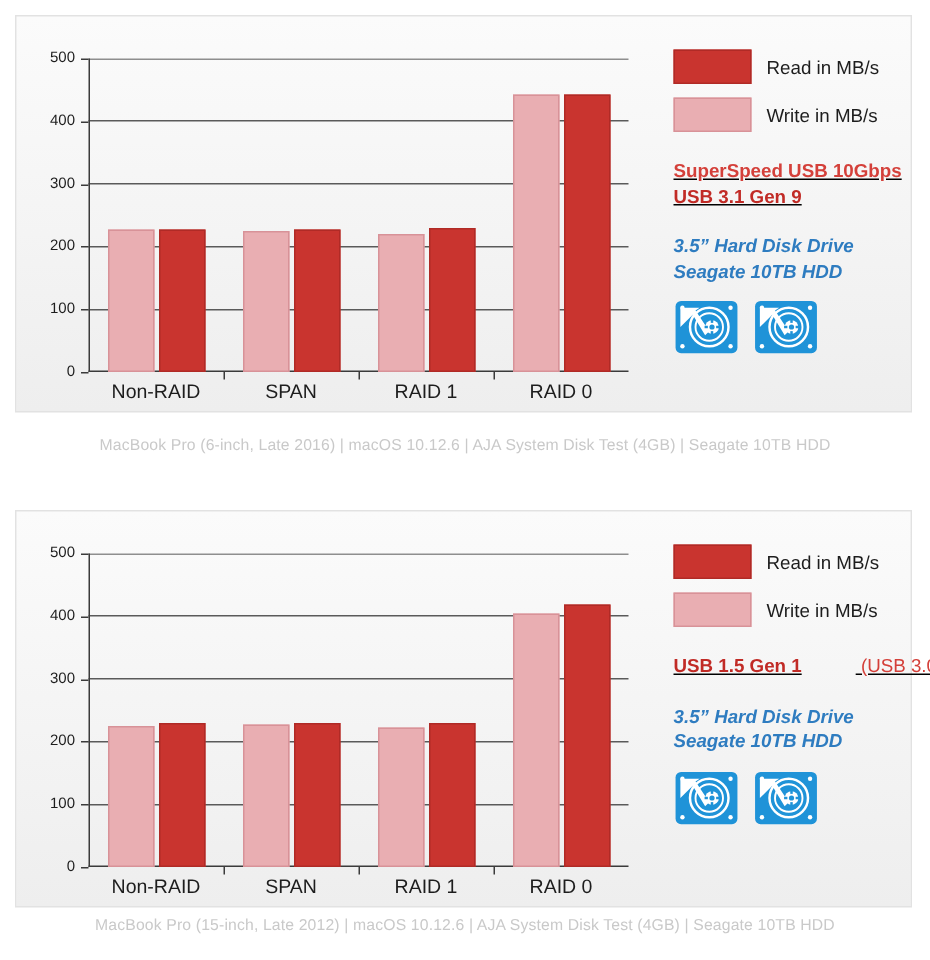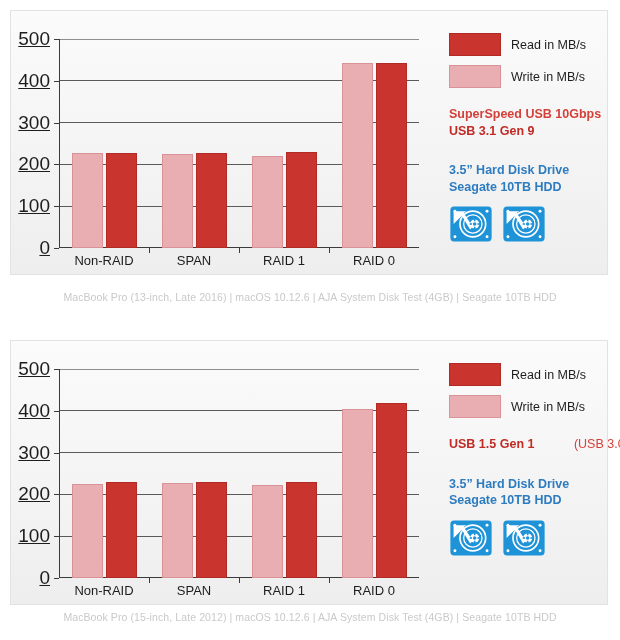--- a/index.html
+++ b/index.html
@@ -53,23 +53,22 @@
     background:#5a5a5a;
   }
   .gridline.top{background:#8e8e8e;height:1.5px;}
   .tick{
     position:absolute;left:-5px;width:5px;height:1px;background:#3b3b3b;
   }
   .ylabel{
     position:absolute;
     right:calc(100% + 9px);
     transform:translateY(-50%);
-    font-size:19px;color:#1d1d1d;
+    font-size:10px;color:#1d1d1d;
     white-space:nowrap;
-    text-decoration:underline;
   }
   .xtick-minor{
     position:absolute;bottom:-5px;width:1px;height:5px;background:#3b3b3b;
   }
   .group{
     position:absolute;bottom:0;height:100%;
   }
   .xcat{
     position:absolute;
     top:calc(100% + 5px);
@@ -94,25 +93,25 @@
   }
   .swatch{
     width:52px;height:23px;box-sizing:border-box;
     flex:0 0 auto;
   }
   .swatch.read{background:#c9342f;border:1px solid #b02a26;}
   .swatch.write{background:#e9aeb2;border:1px solid #d89298;}
   .legend-text{
     margin-left:10px;font-size:12.5px;color:#1d1d1d;white-space:nowrap;
   }
-  .usb-block{margin-top:18px;line-height:1.32;}
+  .usb-block{margin-top:18px;line-height:1.32;text-decoration:underline;}
   .usb-l1{font-size:12.5px;font-weight:bold;color:#d4403a;white-space:nowrap;}
   .usb-l2{font-size:12.5px;font-weight:bold;color:#c12b26;white-space:nowrap;}
   .usb-l2 .thin{font-weight:normal;color:#d4403a;margin-left:36px;}
-  .hdd-block{margin-top:23px;line-height:1.32;}
+  .hdd-block{margin-top:17px;line-height:1.32;font-style:italic;}
   .hdd-line{font-size:12.5px;font-weight:bold;color:#2e7cc0;white-space:nowrap;}
   .icons{margin-top:7px;display:flex;gap:9px;}
   .hdd-icon{width:44px;height:44px;display:block;}
 </style>
 </head>
 <body>
 
 <div class="panel" id="panel-top">
   <div class="plot">
     <div class="plot-inner" id="plot-0">
@@ -206,21 +205,21 @@
             <circle cx="28" cy="24" r="1.9" fill="#1f93d8"></circle>
             <rect x="27.1" y="18.6" width="1.8" height="2.4" fill="#1f93d8"></rect>
             <rect x="27.1" y="27" width="1.8" height="2.4" fill="#1f93d8"></rect>
             <rect x="22.6" y="23.1" width="2.4" height="1.8" fill="#1f93d8"></rect>
             <rect x="31" y="23.1" width="2.4" height="1.8" fill="#1f93d8"></rect>
           </svg>
         </div>
     </div>
   </div>
 </div>
-<div class="caption" id="caption-top">MacBook Pro (13-inch, Late 2016)  |  macOS 10.12.6  |  AJA System Disk Test (4GB)  |  Seagate 10TB HDD</div>
+<div class="caption" id="caption-top">MacBook Pro (6-inch, Late 2016)  |  macOS 10.12.6  |  AJA System Disk Test (4GB)  |  Seagate 10TB HDD</div>
 
 <div class="panel" id="panel-bottom">
   <div class="plot">
     <div class="plot-inner" id="plot-1">
         <div class="tick" style="top: 209px;"></div>
         <div class="ylabel" style="top: 209px;">0</div>
         <div class="gridline" style="top: 166.7px;"></div>
         <div class="tick" style="top: 167.2px;"></div>
         <div class="ylabel" style="top: 167.2px;">100</div>
         <div class="gridline" style="top: 124.9px;"></div>

